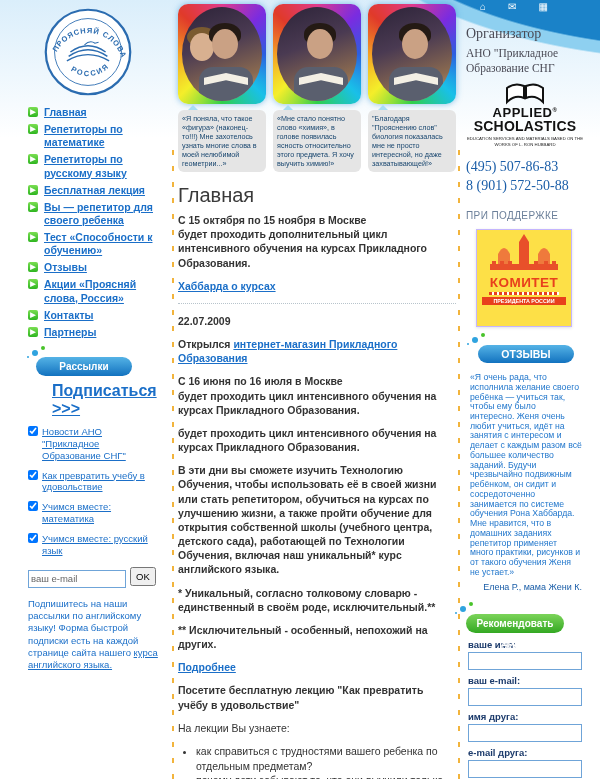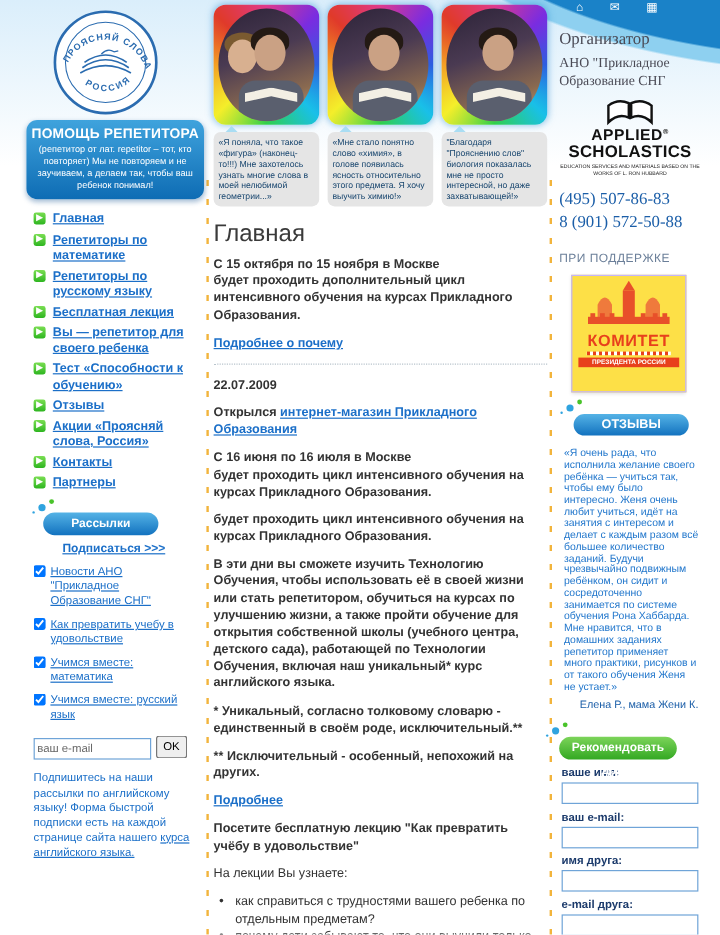--- a/index.html
+++ b/index.html
@@ -40,21 +40,21 @@
   .pill.blue{background:linear-gradient(#55b3e6,#1272bf);}
   .pill.green{background:linear-gradient(#7cd45a,#33a822);}
   .dots{position:absolute;width:6px;height:6px;border-radius:50%;background:#2fa3df;
     box-shadow:8px -5px 0 -1px #49c32a, -7px 4px 0 -2px #2fa3df;}
   
   .subs{margin:14px 0 0 22px;width:130px;}
   .subs .pill{width:96px;height:19px;line-height:19px;font-size:10px;margin-left:8px;}
   .subs .row{margin-top:9px;font-size:10px;}
   .subs label{font-weight:bold;color:#1b3a6b;}
   .subs input[type=text]{width:118px;height:14px;border:1px solid #6fa4d8;margin-top:4px;font-size:10px;}
-  .subs .link{display:block;margin-top:6px;color:#1b6fc8;font-weight:bold;font-size:10px;
+  .subs .link{display:block;margin-top:6px;color:#1b6fc8;font-weight:bold;font-size:16px;
     text-decoration:underline;cursor:pointer;padding-left:24px;}
   .subs .chk{display:flex;gap:4px;margin-top:8px;font-size:9.5px;line-height:1.25;}
   .subs .chk a{color:#1b6fc8;text-decoration:underline;cursor:pointer;}
   .subs .mailrow{display:flex;gap:4px;margin-top:9px;align-items:center;}
   .subs .mailrow input{width:92px;height:14px;border:1px solid #6fa4d8;color:#666;font-size:9.5px;}
   .subs .mailrow button{height:19px;font-size:9.5px;padding:0 4px;cursor:pointer;}
   .subs .note{margin-top:10px;font-size:9.5px;color:#1b6fc8;line-height:1.3;}
   .subs .note a{text-decoration:underline;cursor:pointer;color:#1b6fc8;}
   input[type=checkbox]{width:10px;height:10px;margin:0;flex:none;}
 
@@ -139,24 +139,20 @@
         <textPath href="#arcBot" startOffset="22%">РОССИЯ</textPath>
       </text>
       <g stroke="#2b6cb0" fill="none" stroke-width="1.6">
         <path d="M26,60 Q50,46 74,60"></path>
         <path d="M28,55 Q50,40 72,55"></path>
         <path d="M30,50 Q50,36 70,50"></path>
         <path d="M46,42 Q52,36 58,40 L62,39" stroke-width="1.2"></path>
       </g>
     </svg>
 
-    <div class="banner">
-      <div class="t">ПОМОЩЬ РЕПЕТИТОРА</div>
-      <div class="s">(репетитор от лат. repetitor – тот, кто повторяет) Мы не повторяем и не заучиваем, а делаем так, чтобы ваш ребенок понимал!</div>
-    </div>
 
     <ul class="menu">
 
         <li>
           <span class="blt">▶</span>
           <a>Главная</a>
         </li>
 
         <li>
           <span class="blt">▶</span>
@@ -273,21 +269,21 @@
     </div>
     <div class="bubbles">
       <div class="bubble">«Я поняла, что такое «фигура» (наконец-то!!!)  Мне захотелось узнать многие слова в моей нелюбимой геометрии...»</div>
       <div class="bubble">«Мне стало понятно слово «химия», в голове появилась ясность относительно этого предмета. Я хочу выучить химию!»</div>
       <div class="bubble">"Благодаря "Прояснению слов" биология показалась мне не просто интересной, но даже захватывающей!»</div>
     </div>
 
     <h1>Главная</h1>
     <p class="b pre">С 15 октября по 15 ноября в Москве
 будет проходить дополнительный цикл интенсивного обучения на курсах Прикладного Образования.</p>
-    <p><a>Подробнее о почему</a></p>
+    <p><a>Хаббарда о курсах</a></p>
     <hr>
     <p class="b">22.07.2009</p>
     <p class="b"><span>Открылся </span><a>интернет-магазин Прикладного Образования</a></p>
     <p class="b pre">С 16 июня по 16 июля в Москве
 будет проходить цикл интенсивного обучения на курсах Прикладного Образования.</p>
     <p class="b">будет проходить цикл интенсивного обучения на курсах Прикладного Образования.</p>
     <p class="b">В эти дни вы сможете изучить Технологию Обучения, чтобы использовать её в своей жизни или стать репетитором, обучиться на курсах по улучшению жизни, а также пройти обучение для открытия собственной школы (учебного центра, детского сада), работающей по Технологии Обучения, включая наш уникальный* курс английского языка.</p>
     <p class="b">* Уникальный, согласно толковому словарю - единственный в своём роде, исключительный.**</p>
     <p class="b">** Исключительный - особенный, непохожий на других.</p>
     <p><a>Подробнее</a></p>

